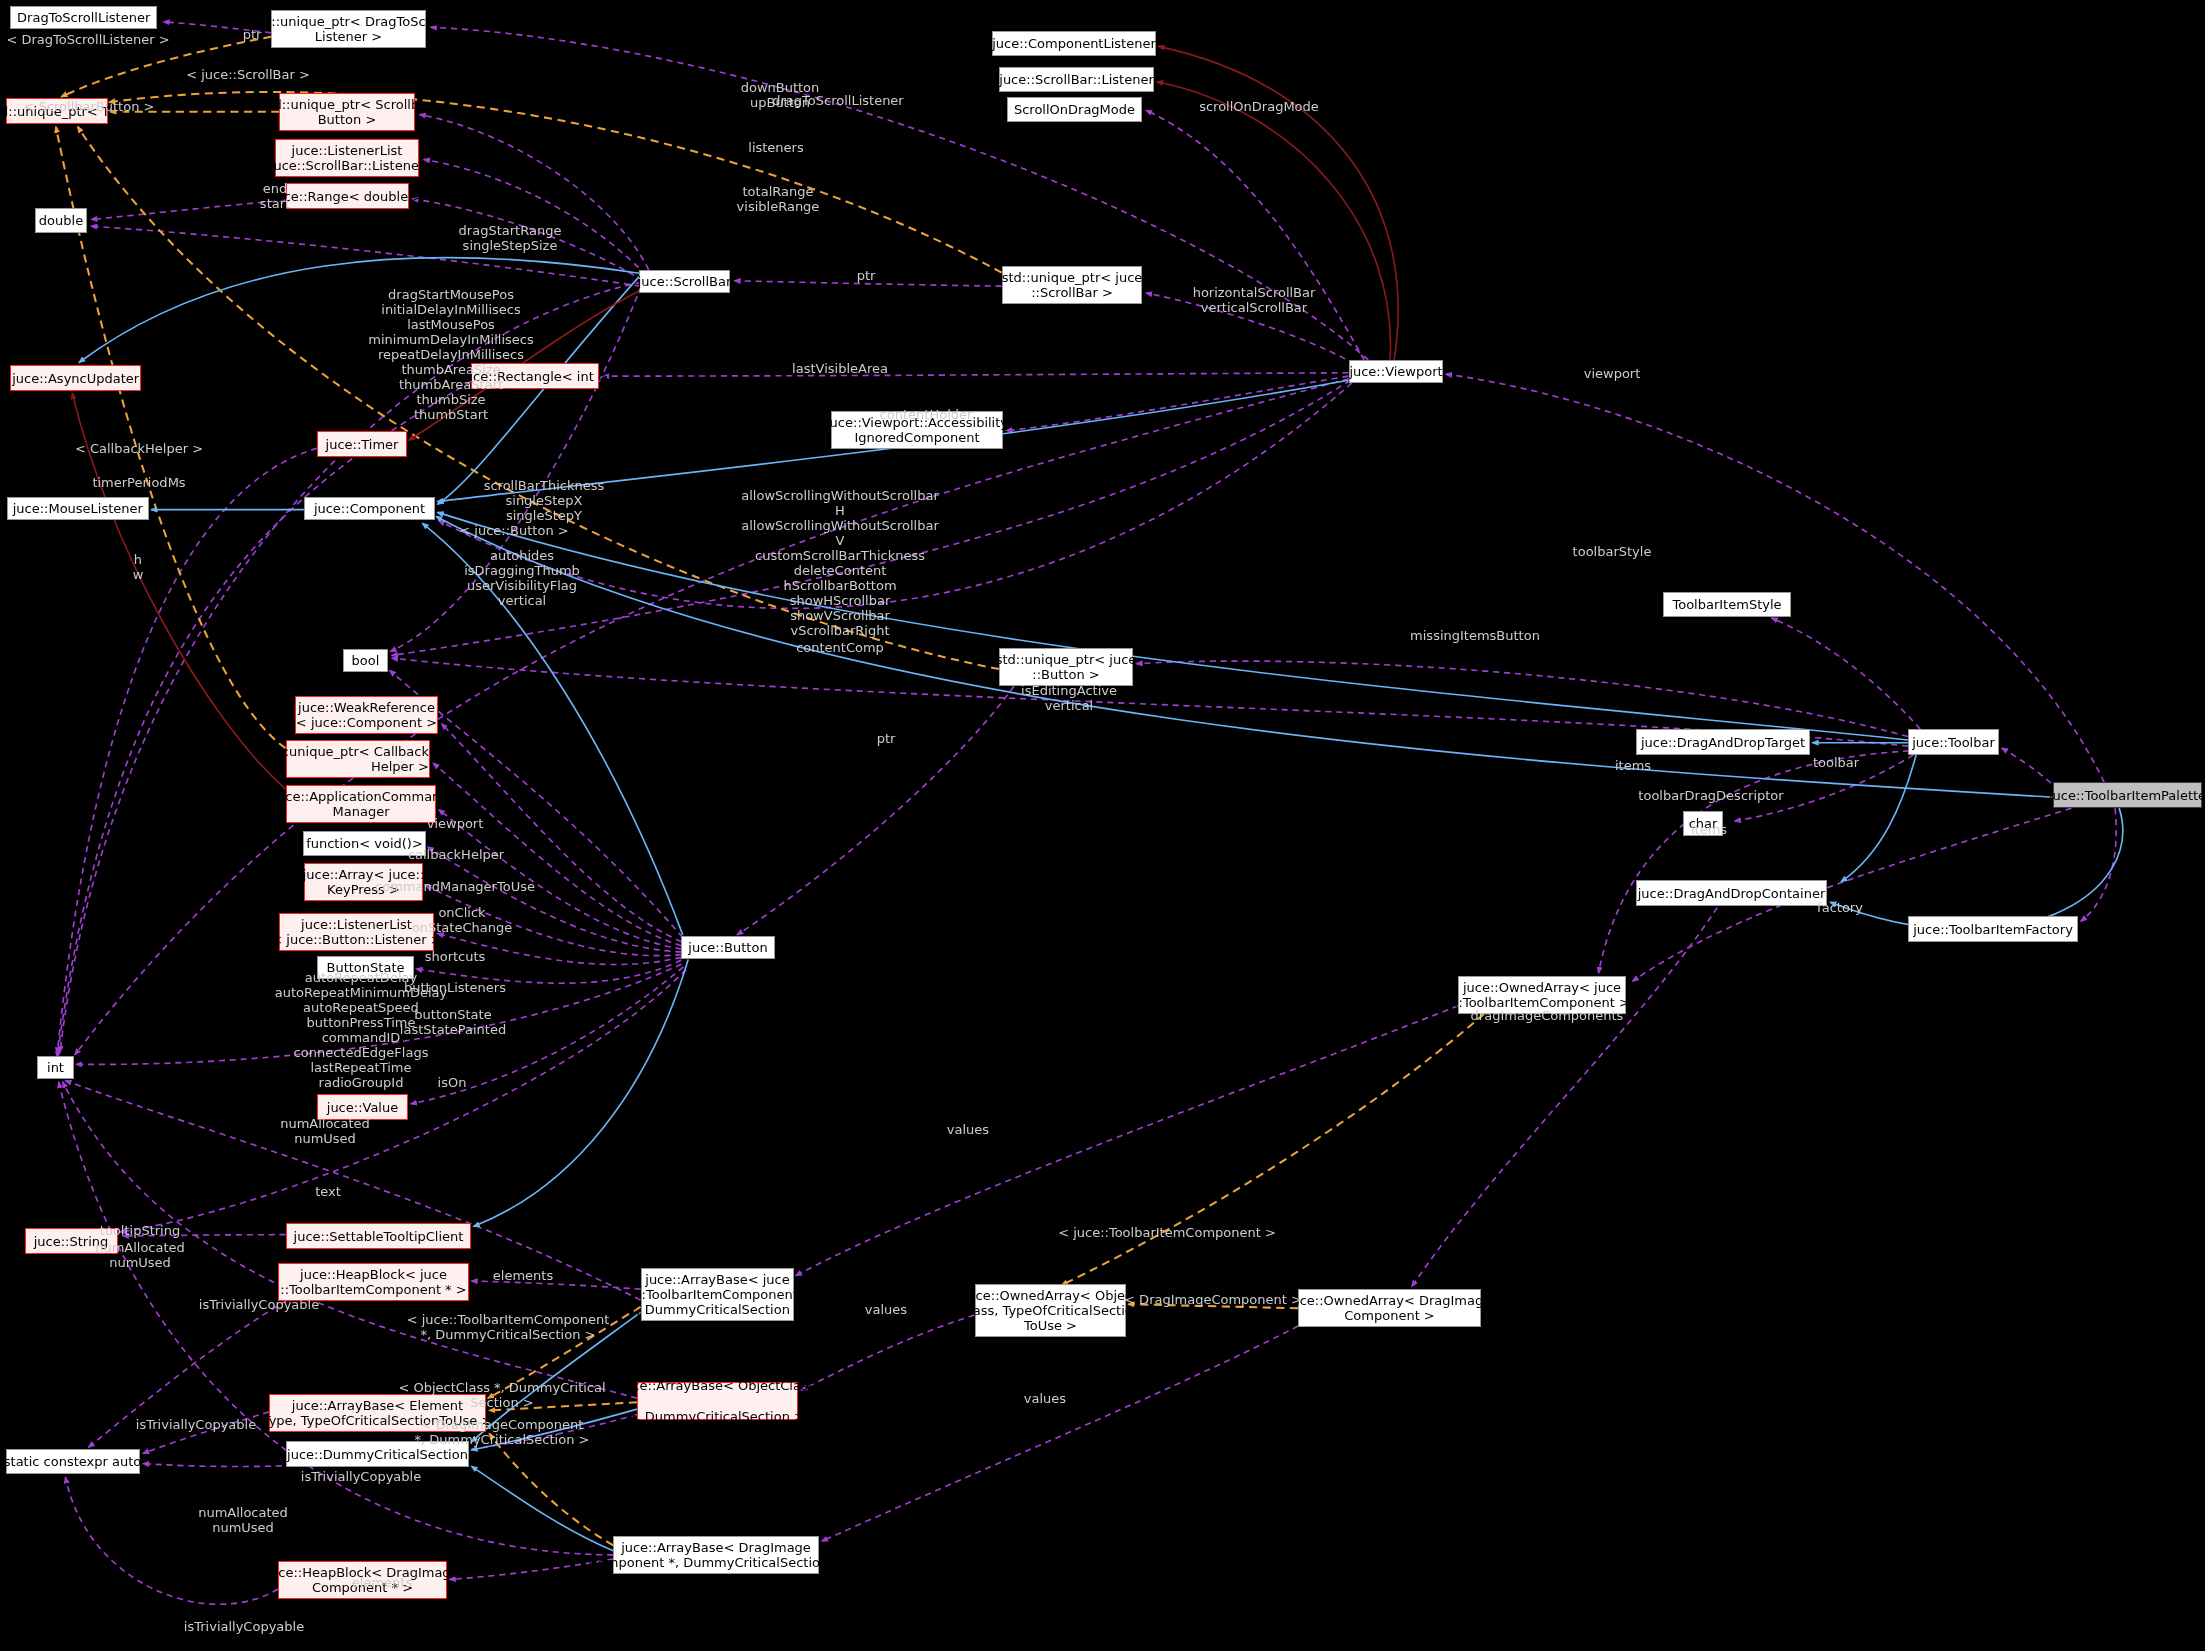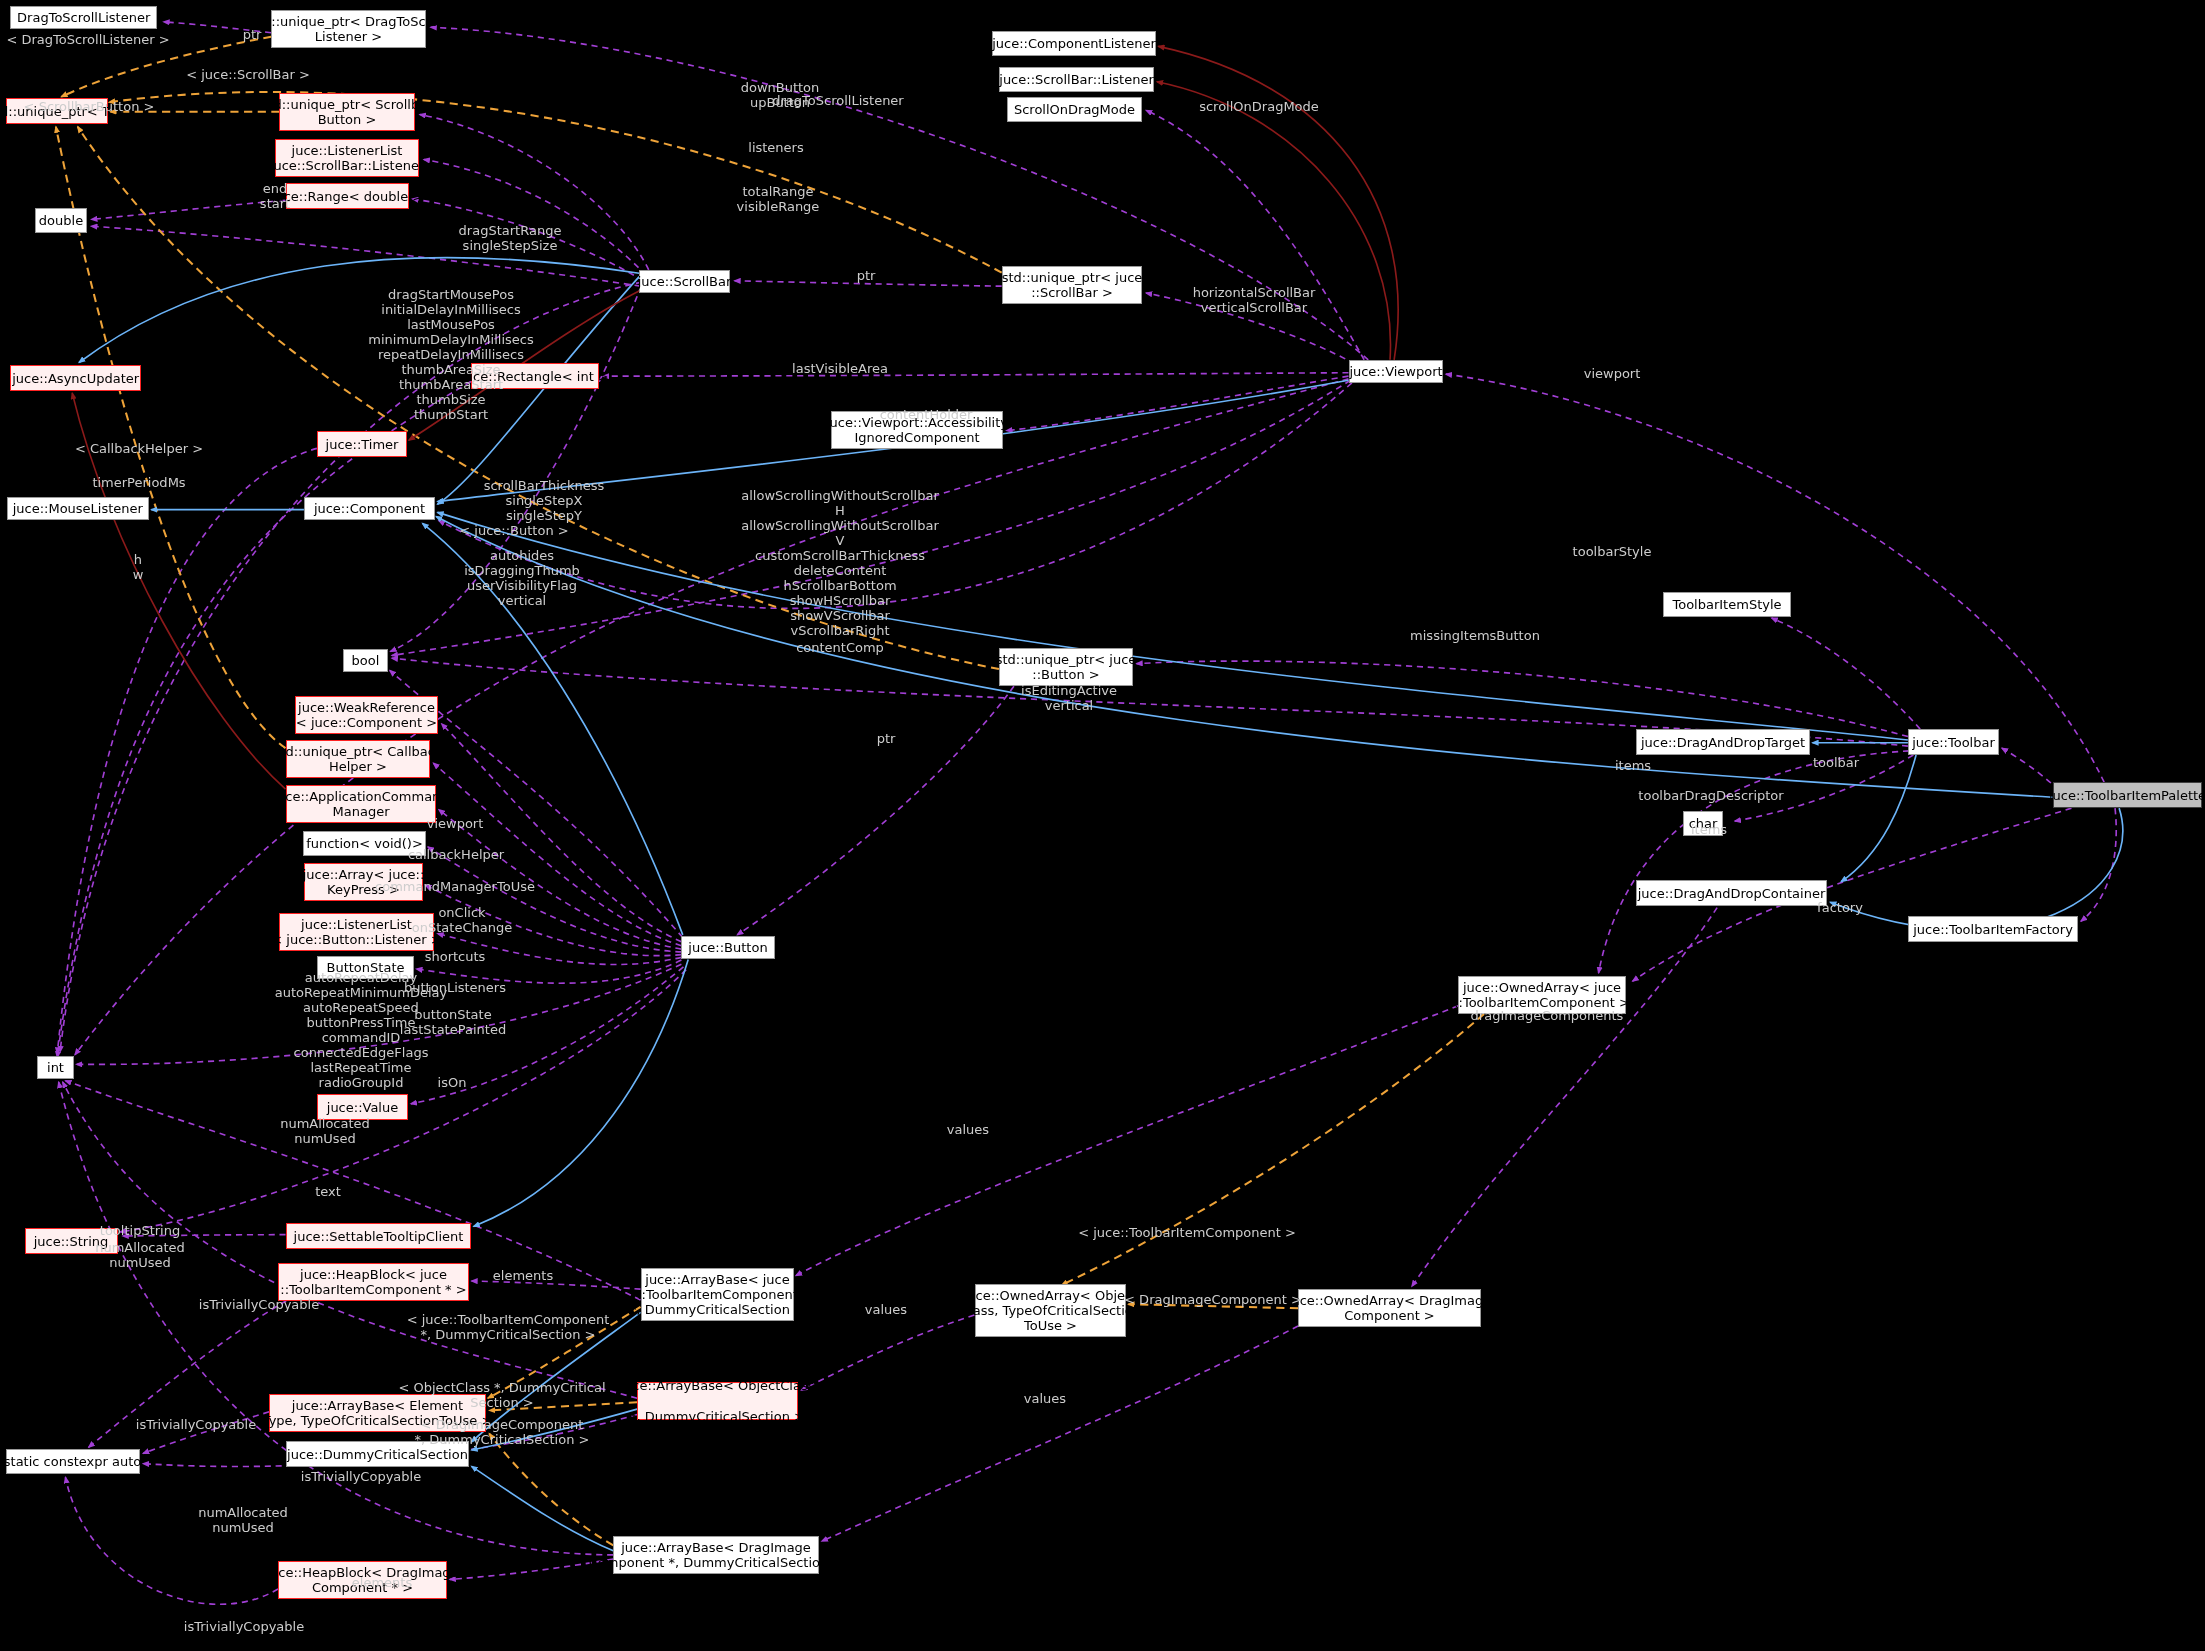--- a/index.html
+++ b/index.html
@@ -178,21 +178,21 @@
     <div class="node" style="left: 304px; top: 497px; width: 131px; height: 23px;">
       <span>juce::Component</span>
     </div>
     <div class="node" style="left: 343px; top: 649px; width: 45px; height: 23px;">
       <span>bool</span>
     </div>
     <div class="node red" style="left: 295px; top: 696px; width: 143px; height: 38px;">
       <span>juce::WeakReference</span>
       <span>&lt; juce::Component &gt;</span>
     </div>
-    <div class="node red" style="left: 286px; top: 740px; width: 144px; height: 38px;">
+    <div class="node red" style="left: 286px; top: 740px; width: 144px; height: 38px; align-items: flex-end;">
       <span>std::unique_ptr&lt; Callback</span>
       <span>Helper &gt;</span>
     </div>
     <div class="node red" style="left: 286px; top: 785px; width: 150px; height: 38px;">
       <span>juce::ApplicationCommand</span>
       <span>Manager</span>
     </div>
     <div class="node" style="left: 303px; top: 831px; width: 123px; height: 24.5px;">
       <span>function&lt; void()&gt;</span>
     </div>
@@ -477,21 +477,21 @@
     </div>
     <div class="elabel" style="left: 968px; top: 1129px;">
       <span style="display: block;">values</span>
     </div>
     <div class="elabel" style="left: 886px; top: 1309px;">
       <span style="display: block;">values</span>
     </div>
     <div class="elabel" style="left: 1045px; top: 1398px;">
       <span style="display: block;">values</span>
     </div>
-    <div class="elabel" style="left: 1167px; top: 1232px; margin-left: 20px;">
+    <div class="elabel" style="left: 1167px; top: 1232px;">
       <span style="display: block;">&lt; juce::ToolbarItemComponent &gt;</span>
     </div>
     <div class="elabel" style="left: 1213px; top: 1299px;">
       <span style="display: block;">&lt; DragImageComponent &gt;</span>
     </div>
     <div class="elabel" style="left: 1547px; top: 1015px;">
       <span style="display: block;">dragImageComponents</span>
     </div>
     <div class="elabel" style="left: 1475px; top: 635px;">
       <span style="display: block;">missingItemsButton</span>

